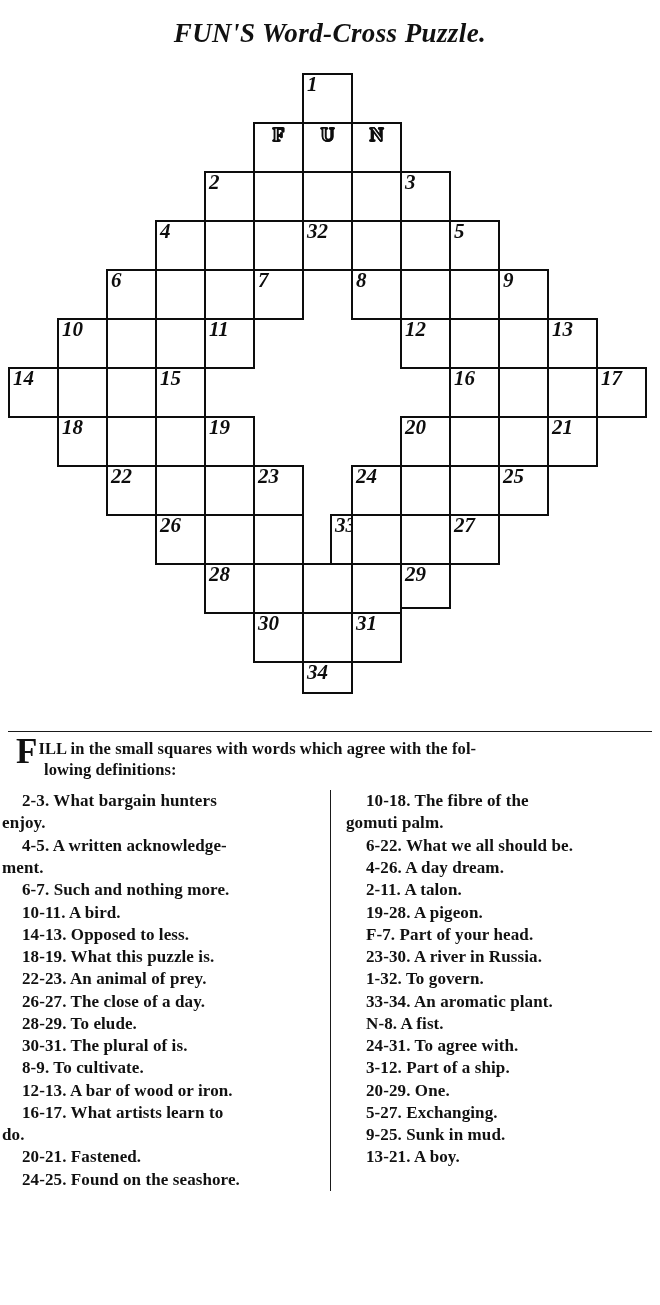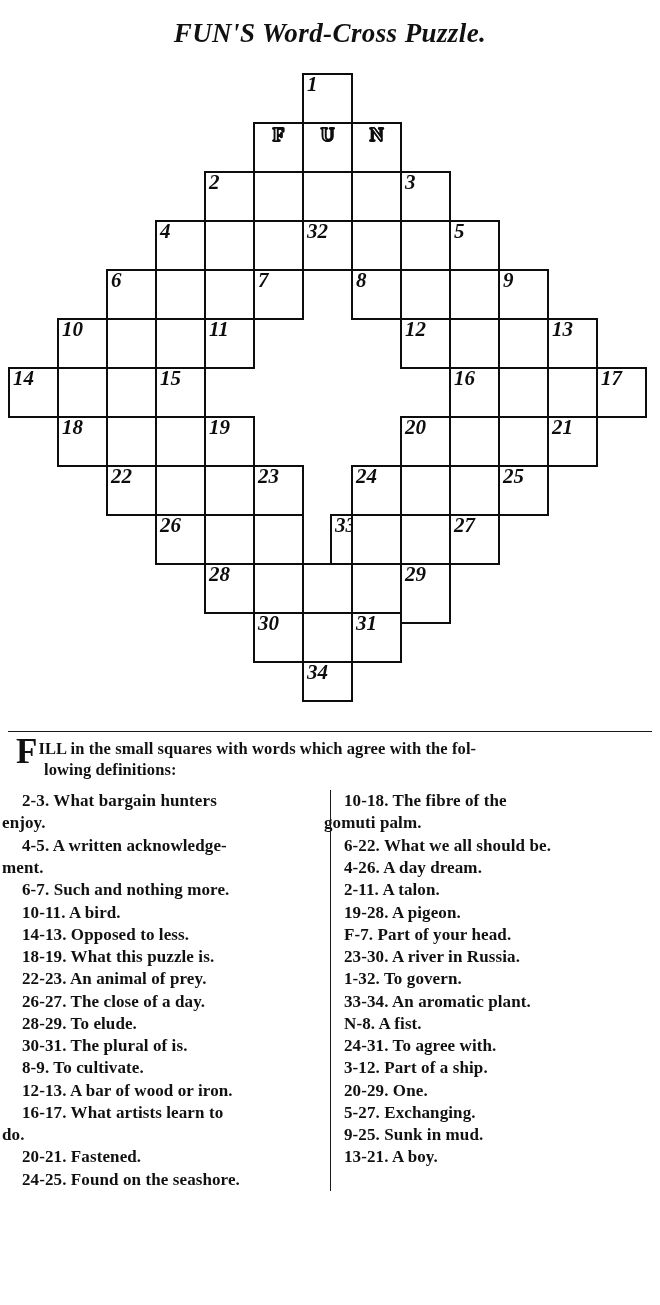--- a/index.html
+++ b/index.html
@@ -120,21 +120,21 @@
     top: 0;
     bottom: 0;
     width: 0;
     border-left: 1.6px solid #1a1a1a;
   }
   .col {
     width: 318px;
     box-sizing: border-box;
   }
   .col.left  { padding-right: 16px; }
-  .col.right { padding-left: 4px; }
+  .col.right { padding-left: 26px; }
   .clue {
     font-family: "Liberation Serif", serif;
     font-size: 17px;
     font-weight: bold;
     line-height: 1.31;
     letter-spacing: 0.1px;
     text-indent: 10px;
     margin: 0;
   }
   .clue .cont {
@@ -276,31 +276,31 @@
       <div class="cell" style="left: 392px; top: 441px; width: 51px; height: 51px;"></div>
       <div class="cell" style="left: 441px; top: 441px; width: 51px; height: 51px;">
         <span class="num">27</span>
       </div>
       <div class="cell" style="left: 196px; top: 490px; width: 51px; height: 51px;">
         <span class="num">28</span>
       </div>
       <div class="cell" style="left: 245px; top: 490px; width: 51px; height: 51px;"></div>
       <div class="cell" style="left: 294px; top: 490px; width: 51px; height: 51px;"></div>
       <div class="cell" style="left: 343px; top: 490px; width: 51px; height: 51px;"></div>
-      <div class="cell" style="left: 392px; top: 490px; width: 51px; height: 61px;">
+      <div class="cell" style="left: 392px; top: 490px; width: 51px; height: 46px;">
         <span class="num">29</span>
       </div>
       <div class="cell" style="left: 245px; top: 539px; width: 51px; height: 51px;">
         <span class="num">30</span>
       </div>
       <div class="cell" style="left: 294px; top: 539px; width: 51px; height: 51px;"></div>
       <div class="cell" style="left: 343px; top: 539px; width: 51px; height: 51px;">
         <span class="num">31</span>
       </div>
-      <div class="cell" style="left: 294px; top: 588px; width: 51px; height: 41px;">
+      <div class="cell" style="left: 294px; top: 588px; width: 51px; height: 33px;">
         <span class="num">34</span>
       </div>
     </div>
 </div>
 
 <div id="clue-block">
   <div id="rule"></div>
 
   <div id="intro">
     <span class="dropcap">F</span>

